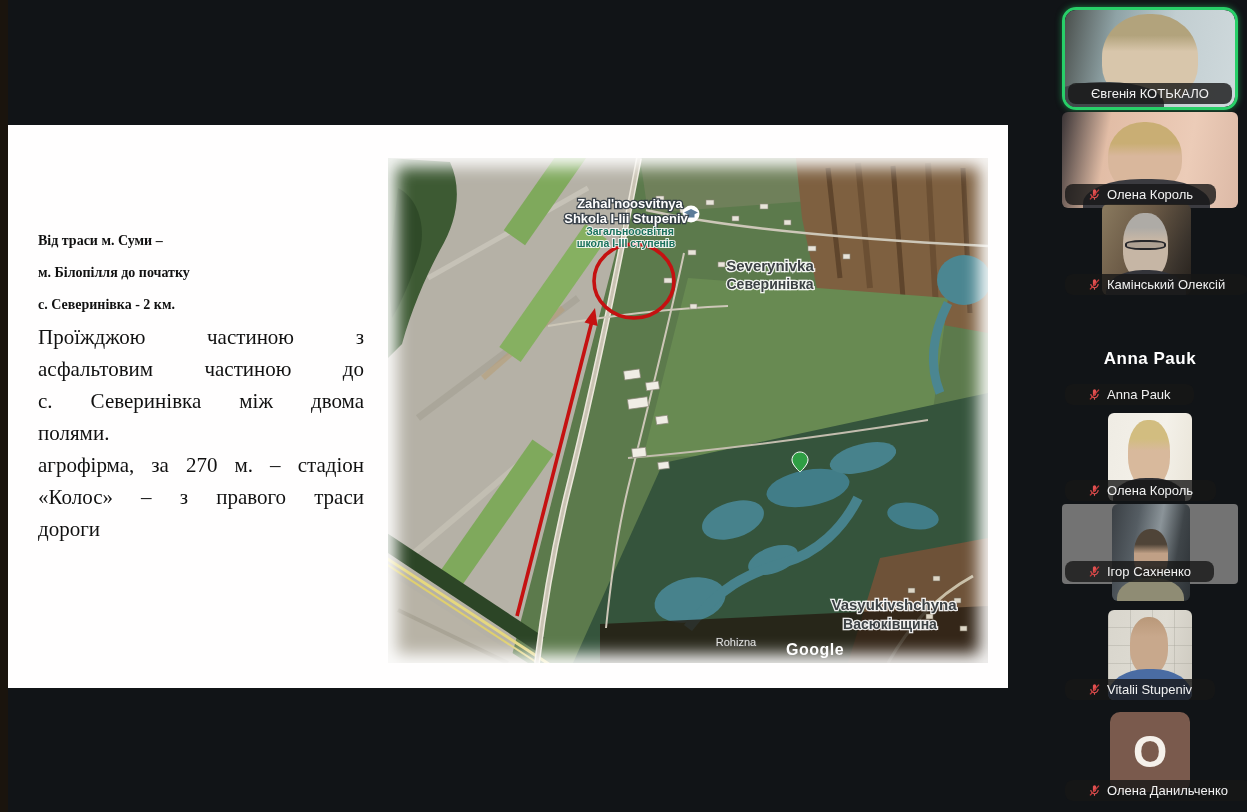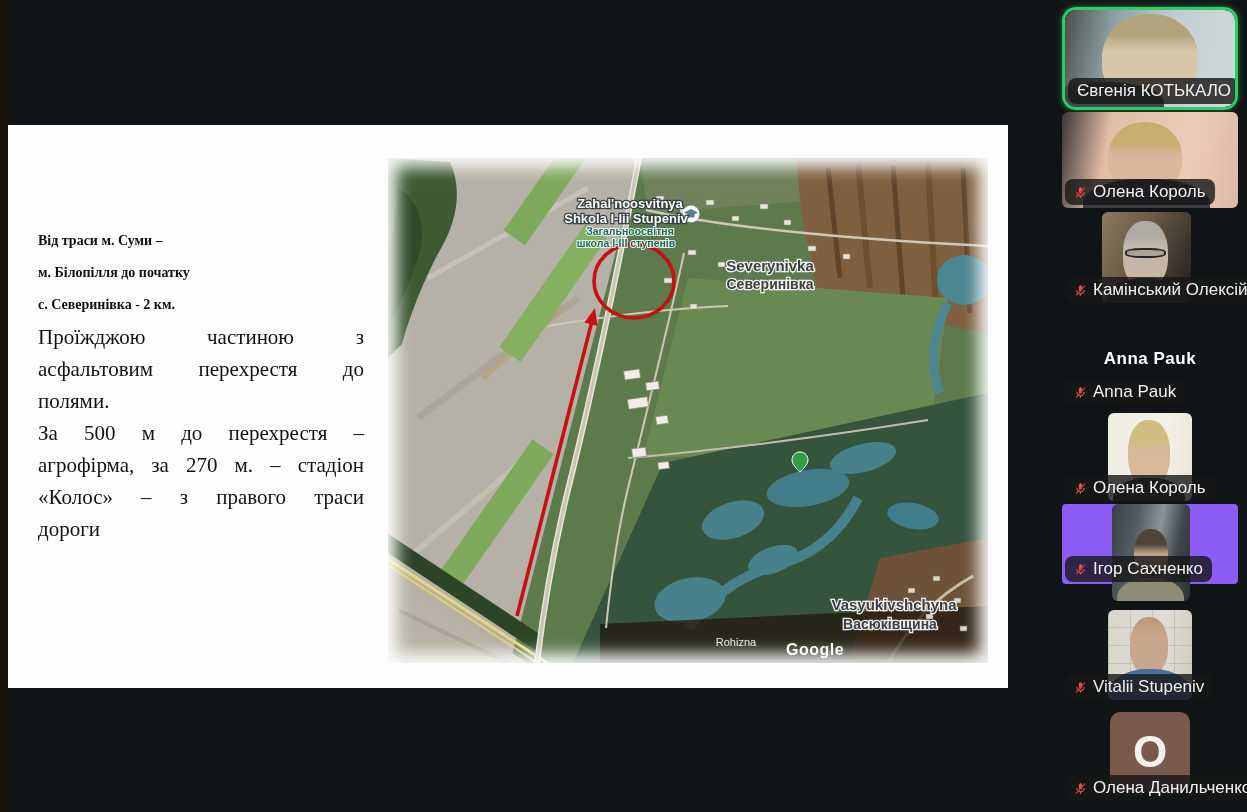--- a/index.html
+++ b/index.html
@@ -42,22 +42,22 @@
   .tile.speaking { border:3px solid #28cf68; border-radius:14px; overflow:hidden;
                    box-shadow:0 0 6px rgba(40,207,104,.55); }
   .tile.speaking .video { border-radius:10px; }
 
   .head  { position:absolute; }
   .torso { position:absolute; bottom:0; border-radius:46% 46% 0 0 / 85% 85% 0 0; }
   .glasses { position:absolute; border:2px solid #26262a; border-radius:40%;
              background:rgba(40,40,45,.15); }
 
   .name-tag { position:absolute; display:inline-flex; align-items:center; gap:6px;
-              background:rgba(23,23,23,.8); color:#f1f1f1; font-size:17px;
-              padding:3px 9px; border-radius:8px; white-space:nowrap; z-index:5; }
+              background:rgba(23,23,23,.8); color:#f1f1f1; font-size:13px;
+              padding:3px 23px; border-radius:8px; white-space:nowrap; z-index:5; }
   .name-tag svg { flex:0 0 auto; }
   .center-name { position:absolute; left:0; right:0; top:40%; text-align:center;
                  color:#fff; font-weight:bold; font-size:17px; letter-spacing:.5px; }
   .avatar { position:absolute; left:48px; top:4px; width:80px; height:80px; border-radius:10px;
             background:#7a5a4d; display:flex; align-items:center; justify-content:center;
             color:#f5f0ea; font-size:44px; font-weight:bold; font-family:"Liberation Sans",sans-serif; }
 
   
   .v1 { background:linear-gradient(100deg,#4a4f4c 0%,#8fa3a6 28%,#c2ced1 60%,#cfd9dc 100%); }
   .v1 .head { left:22%; top:4%; width:56%; height:92%; border-radius:48% 48% 42% 42%;
@@ -93,23 +93,23 @@
 
 <div class="stage">
   <div class="left-strip"></div>
 
   <div class="slide">
     <div class="slide-text">
       <div class="ln b">Від траси м. Суми –</div>
       <div class="ln b">м. Білопілля до початку</div>
       <div class="ln b">с. Северинівка - 2 км.</div>
       <div class="ln j">Проїжджою частиною з</div>
-      <div class="ln j">асфальтовим перехрестя до</div>
+      <div class="ln j">асфальтовим частиною до</div>
+      <div class="ln j">с. Северинівка між двома</div>
       <div class="ln">полями.</div>
-      <div class="ln j">За 500 м до перехрестя –</div>
       <div class="ln j">агрофірма, за 270 м. – стадіон</div>
       <div class="ln j">«Колос» – з правого траси</div>
       <div class="ln">дороги</div>
     </div>
 
     <div class="map-wrap">
       <svg viewBox="0 0 600 505">
 
         <rect x="0" y="0" width="600" height="505" fill="#b3afa2"></rect>
 
@@ -253,21 +253,21 @@
         <svg width="13" height="13" viewBox="0 0 16 16">
             <rect x="6" y="1.5" width="4" height="8" rx="2" fill="#e05252"></rect>
             <path d="M3.5 7.5a4.5 4.5 0 0 0 9 0" stroke="#e05252" fill="none" stroke-width="1.4"></path>
             <line x1="8" y1="12" x2="8" y2="14.5" stroke="#e05252" stroke-width="1.4"></line>
             <line x1="2.5" y1="14" x2="13.5" y2="2" stroke="#c43a3a" stroke-width="1.8"></line>
           </svg>
         <span>Олена Король</span>
       </div>
     </div>
 
-    <div class="tile" style="top:212px; height:91px;">
+    <div class="tile" style="top:204px; height:91px;">
       <div class="video v3" style="left:40px; top:0; width:89px; height:91px;">
         <div class="head"></div>
         <div class="glasses"></div>
         <div class="torso"></div>
       </div>
       <div class="name-tag" style="left:3px; bottom:0;">
         <svg width="13" height="13" viewBox="0 0 16 16">
             <rect x="6" y="1.5" width="4" height="8" rx="2" fill="#e05252"></rect>
             <path d="M3.5 7.5a4.5 4.5 0 0 0 9 0" stroke="#e05252" fill="none" stroke-width="1.4"></path>
             <line x1="8" y1="12" x2="8" y2="14.5" stroke="#e05252" stroke-width="1.4"></line>
@@ -299,21 +299,21 @@
         <svg width="13" height="13" viewBox="0 0 16 16">
             <rect x="6" y="1.5" width="4" height="8" rx="2" fill="#e05252"></rect>
             <path d="M3.5 7.5a4.5 4.5 0 0 0 9 0" stroke="#e05252" fill="none" stroke-width="1.4"></path>
             <line x1="8" y1="12" x2="8" y2="14.5" stroke="#e05252" stroke-width="1.4"></line>
             <line x1="2.5" y1="14" x2="13.5" y2="2" stroke="#c43a3a" stroke-width="1.8"></line>
           </svg>
         <span>Олена Король</span>
       </div>
     </div>
 
-    <div class="tile" style="top:504px; height:80px; background:#8b5cf6; border-radius:4px;">
+    <div class="tile" style="top:504px; height:80px; background:#737373; border-radius:4px;">
       <div class="video v6" style="left:50px; top:0; width:78px; height:97px;">
         <div class="head"></div>
         <div class="torso"></div>
       </div>
       <div class="name-tag" style="left:3px; bottom:2px;">
         <svg width="13" height="13" viewBox="0 0 16 16">
             <rect x="6" y="1.5" width="4" height="8" rx="2" fill="#e05252"></rect>
             <path d="M3.5 7.5a4.5 4.5 0 0 0 9 0" stroke="#e05252" fill="none" stroke-width="1.4"></path>
             <line x1="8" y1="12" x2="8" y2="14.5" stroke="#e05252" stroke-width="1.4"></line>
             <line x1="2.5" y1="14" x2="13.5" y2="2" stroke="#c43a3a" stroke-width="1.8"></line>

